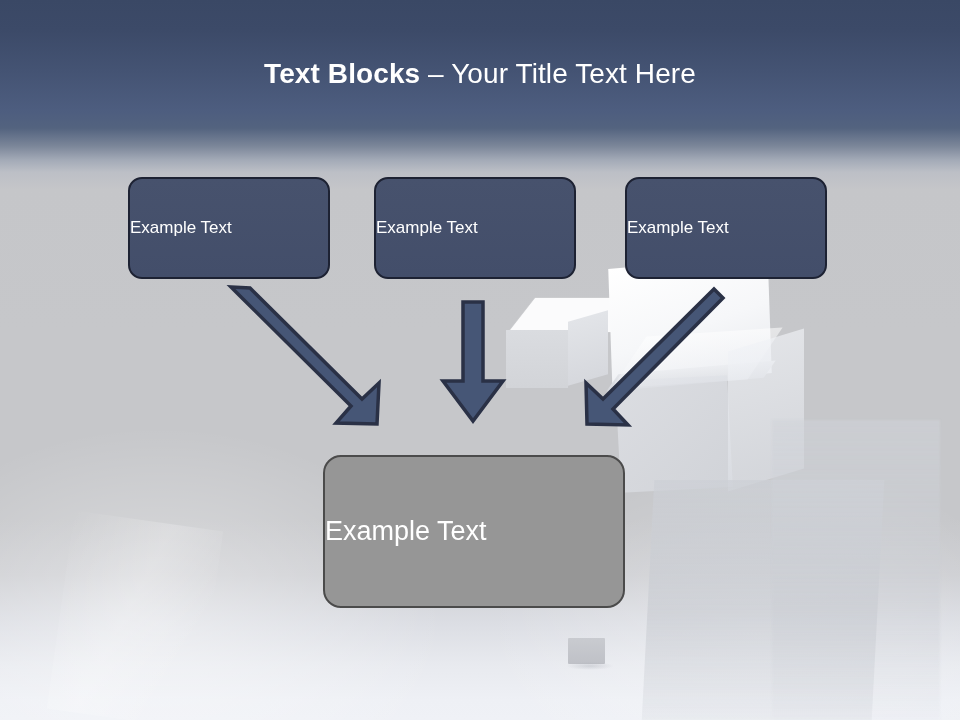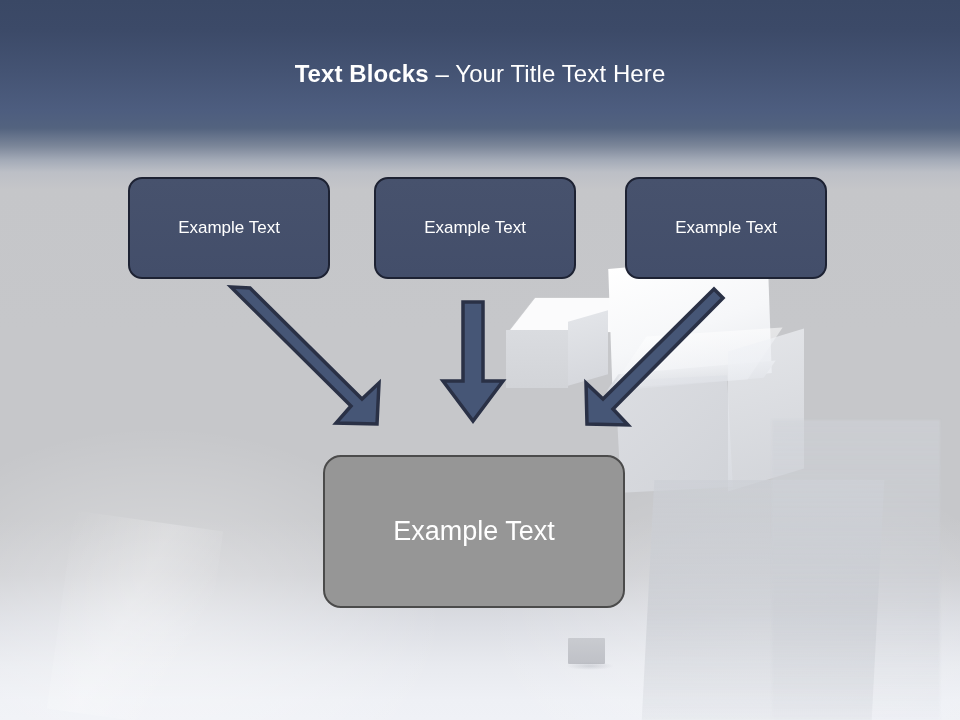--- a/index.html
+++ b/index.html
@@ -165,35 +165,35 @@
   }
 
   
   .title {
     position: absolute;
     left: 0;
     top: 54px;
     width: 960px;
     text-align: center;
     color: #ffffff;
-    font-size: 24px;
+    font-size: 28px;
     line-height: 40px;
     letter-spacing: 0.1px;
     white-space: nowrap;
   }
   .title .t-bold { font-weight: bold; }
   .title .t-reg  { font-weight: normal; }
 
   
   .tbox {
     position: absolute;
     box-sizing: border-box;
     display: flex;
     align-items: center;
-    justify-content: center;
+    justify-content: flex-start;
     color: #ffffff;
   }
   .tbox-top {
     width: 202px;
     height: 102px;
     top: 177px;
     background: linear-gradient(to bottom, #49547094 0%, #47526d 0%, #434e6a 100%);
     background-color: #454f6b;
     border: 2px solid #1d2233;
     border-radius: 14px;

